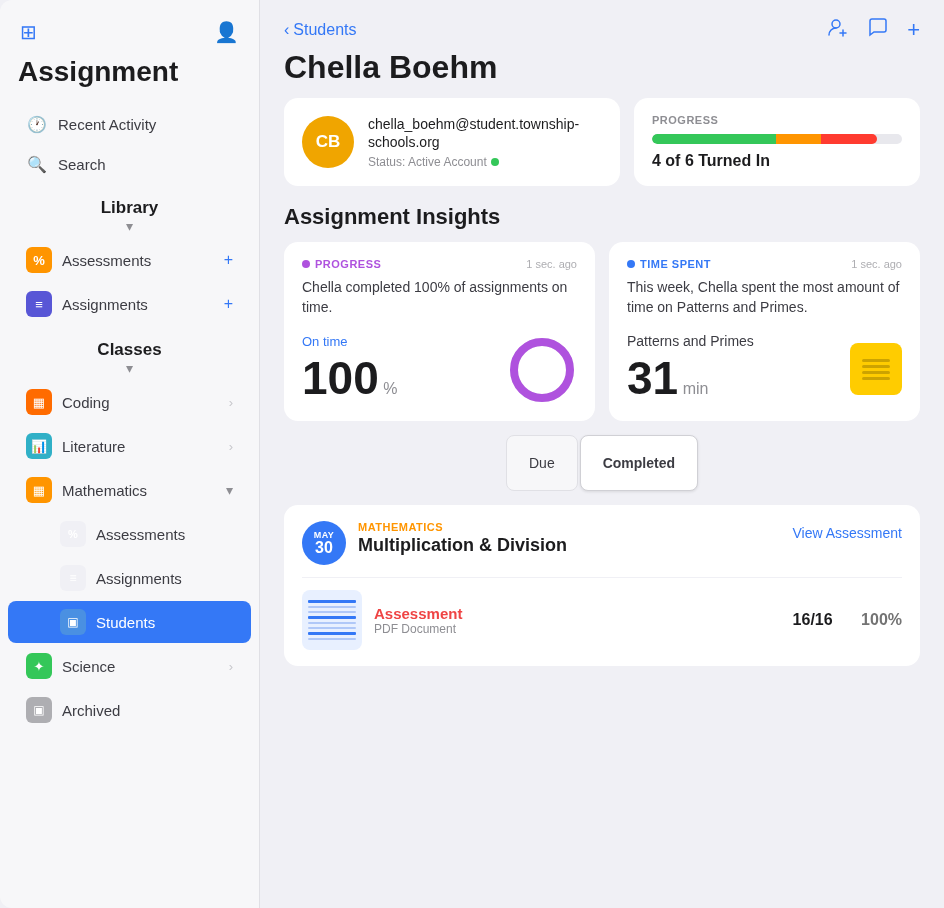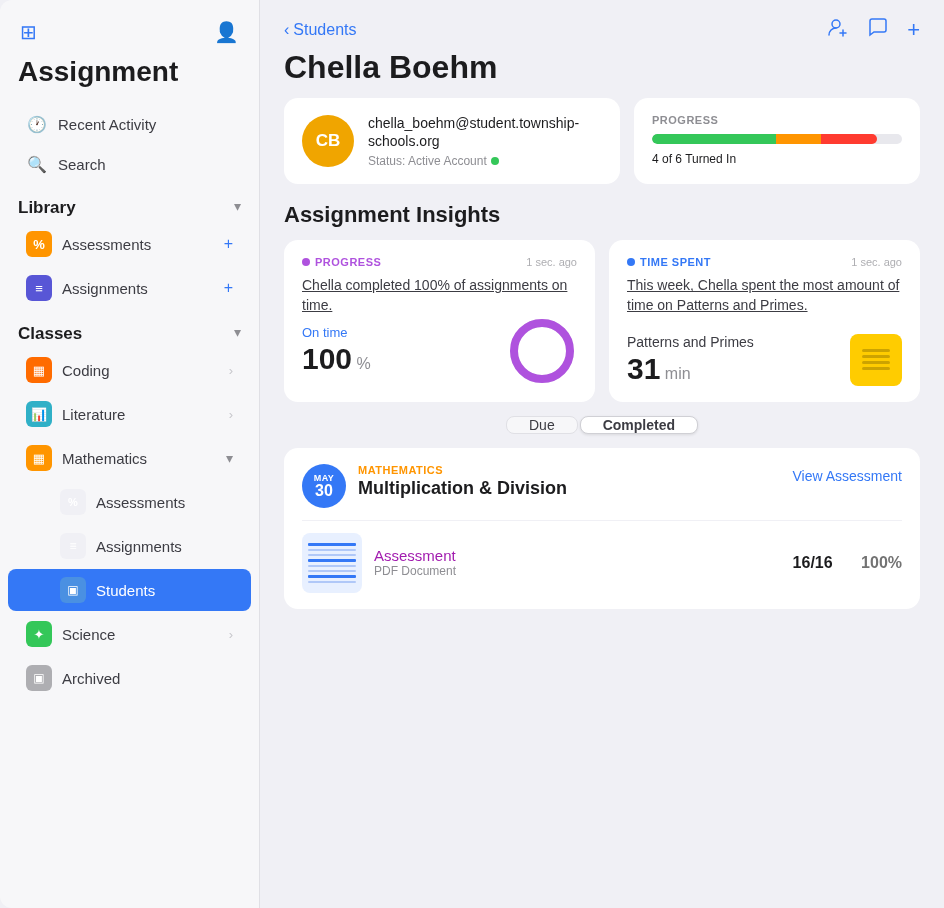--- a/index.html
+++ b/index.html
@@ -68,23 +68,24 @@
       justify-content: center;
       color: #3478f6;
       font-size: 16px;
     }
     .sidebar-nav-item .nav-label {
       font-size: 15px;
       color: #3c3c43;
     }
     .section-header {
       display: flex;
-      align-items: flex-start;
+      align-items: center;
       justify-content: space-between;
       padding: 14px 18px 4px 18px;
+      flex-direction: column;
     }
     .section-title {
       font-size: 17px;
       font-weight: 600;
       color: #1c1c1e;
     }
     .section-chevron {
       color: #8e8e93;
       font-size: 14px;
     }
@@ -255,22 +256,22 @@
       overflow: hidden;
       margin-bottom: 8px;
     }
     .progress-bar-fill {
       height: 100%;
       border-radius: 5px;
       background: linear-gradient(to right, #34c759 0%, #34c759 55%, #ff9500 55%, #ff9500 75%, #ff3b30 75%, #ff3b30 100%);
       width: 90%;
     }
     .progress-text {
-      font-size: 12px;
-      font-weight: 400;
+      font-size: 16px;
+      font-weight: 700;
       color: #1c1c1e;
     }
 
     
     .section-heading {
       font-size: 22px;
       font-weight: 700;
       color: #1c1c1e;
       padding: 4px 24px 12px 24px;
     }
@@ -311,36 +312,36 @@
     }
     .progress-dot { background: #af52de; }
     .time-dot { background: #3478f6; }
     .insight-timestamp {
       font-size: 11px;
       color: #aeaeb2;
     }
     .insight-description {
       font-size: 14px;
       color: #3c3c43;
+      margin-bottom: 16px;
       line-height: 1.4;
-      text-decoration: underline;
     }
     .insight-metric-row {
       display: flex;
       align-items: center;
       justify-content: space-between;
       margin-top: auto;
     }
     .insight-metric-label {
       font-size: 13px;
       color: #3478f6;
       margin-bottom: 2px;
     }
     .insight-metric-value {
-      font-size: 30px;
+      font-size: 46px;
       font-weight: 700;
       color: #1c1c1e;
       text-align: right;
     }
     .insight-metric-unit {
       font-size: 16px;
       font-weight: 400;
       color: #8e8e93;
     }
     .donut-chart {
@@ -377,21 +378,21 @@
     }
 
     
     .tab-bar {
       display: flex;
       justify-content: center;
       gap: 2px;
       padding: 0 24px 14px 24px;
     }
     .tab-btn {
-      padding: 0 22px;
+      padding: 19px 22px;
       border-radius: 8px;
       border: 1px solid #e0e0e5;
       background: #f7f7f9;
       font-size: 14px;
       color: #3c3c43;
       cursor: pointer;
     }
     .tab-btn.active {
       background: white;
       font-weight: 600;
@@ -497,22 +498,22 @@
     .thumb-line-light {
       height: 2px;
       background: #b0c8f8;
       border-radius: 1px;
     }
     .assignment-item-info {
       flex: 1;
     }
     .assignment-item-name {
       font-size: 15px;
-      font-weight: 400;
-      color: #a21caf;
+      font-weight: 700;
+      color: #ef4444;
     }
     .assignment-item-type {
       font-size: 12px;
       color: #8e8e93;
     }
     .assignment-item-score {
       text-align: right;
     }
     .score-fraction {
       font-size: 16px;

